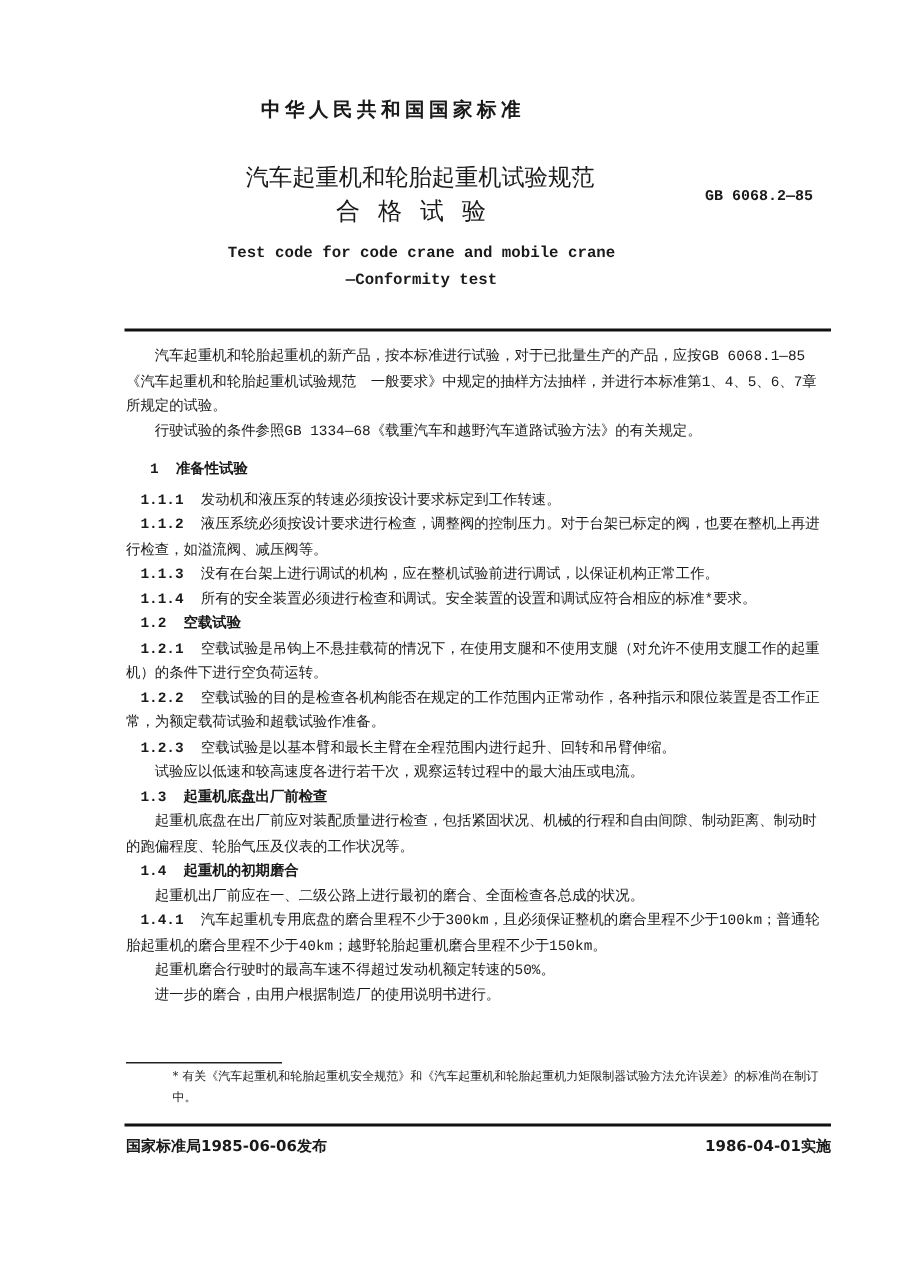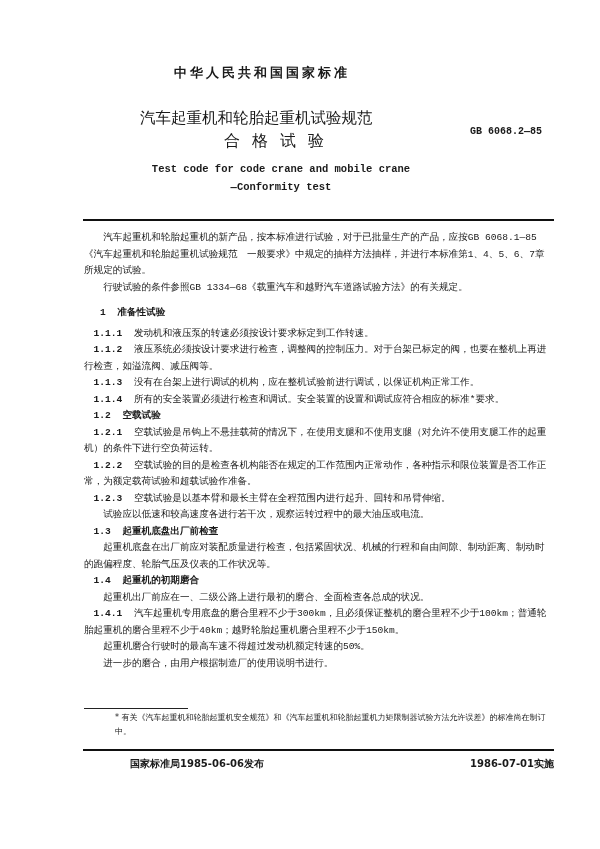--- a/index.html
+++ b/index.html
@@ -8,21 +8,21 @@
     font-family: "DejaVu Serif", "Liberation Serif", serif;
     color: #1a1a1a;
   }
   .abs { position: absolute; }
   .national {
     top: 64px; left: 0; width: 524px; text-align: center;
     font-family: "DejaVu Sans", sans-serif; font-weight: bold;
     font-size: 13px; letter-spacing: 3px;
   }
   .title1 {
-    top: 108px; left: 140px; width: 280px; text-align: left;
+    top: 108px; left: 140px; width: 280px; text-align: center;
     font-family: "DejaVu Sans", sans-serif; font-size: 15.5px; letter-spacing: 0px;
   }
   .title2 {
     top: 131px; left: 140px; width: 280px; text-align: center;
     font-family: "DejaVu Sans", sans-serif; font-size: 16px; letter-spacing: 12px;
   }
   .gbno {
     top: 126px; left: 470px; font-family: "Liberation Mono", monospace;
     font-weight: bold; font-size: 10px;
   }
@@ -45,21 +45,21 @@
   .num { font-weight: bold; }
   .clause { margin: 0; text-indent: 1em; }
   .foot-rule { top: 708px; left: 84px; width: 104px; height: 1px; background: #222; }
   .footnote {
     top: 711px; left: 115px; width: 440px;
     font-family: "DejaVu Sans", sans-serif; font-size: 8px; line-height: 14px;
   }
   .rule-bottom { top: 749px; left: 83px; width: 471px; height: 2px; background: #111; }
   .issued {
     top: 757px; left: 84px; font-family: "DejaVu Sans", sans-serif;
-    font-weight: bold; font-size: 10px; margin-left: 46px;
+    font-weight: bold; font-size: 10px;
   }
   .effective {
     top: 757px; right: 46px; font-family: "DejaVu Sans", sans-serif;
     font-weight: bold; font-size: 10px;
   }
 </style>
 </head>
 <body>
 
 <div class="abs national">中华人民共和国国家标准</div>
@@ -104,13 +104,13 @@
   <p class="clause"><span class="num">1.4.1</span>&nbsp;&nbsp;<span>汽车起重机专用底盘的磨合里程不少于300km，且必须保证整机的磨合里程不少于100km；普通轮胎起重机的磨合里程不少于40km；越野轮胎起重机磨合里程不少于150km。</span></p>
   <p class="p">起重机磨合行驶时的最高车速不得超过发动机额定转速的50%。</p>
   <p class="p">进一步的磨合，由用户根据制造厂的使用说明书进行。</p>
 </div>
 
 <div class="abs foot-rule"></div>
 <div class="abs footnote">* 有关《汽车起重机和轮胎起重机安全规范》和《汽车起重机和轮胎起重机力矩限制器试验方法允许误差》的标准尚在制订中。</div>
 
 <div class="abs rule-bottom"></div>
 <div class="abs issued">国家标准局1985-06-06发布</div>
-<div class="abs effective">1986-07-01实施</div>
+<div class="abs effective">1986-04-01实施</div>
 
 </body></html>

